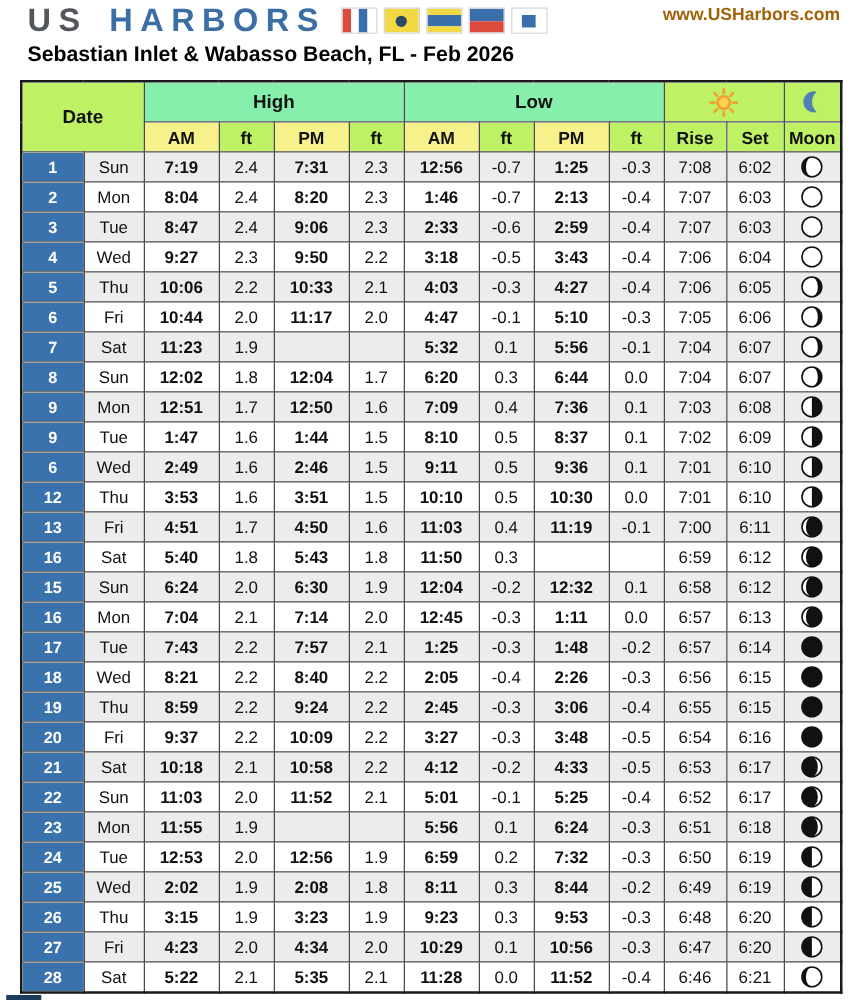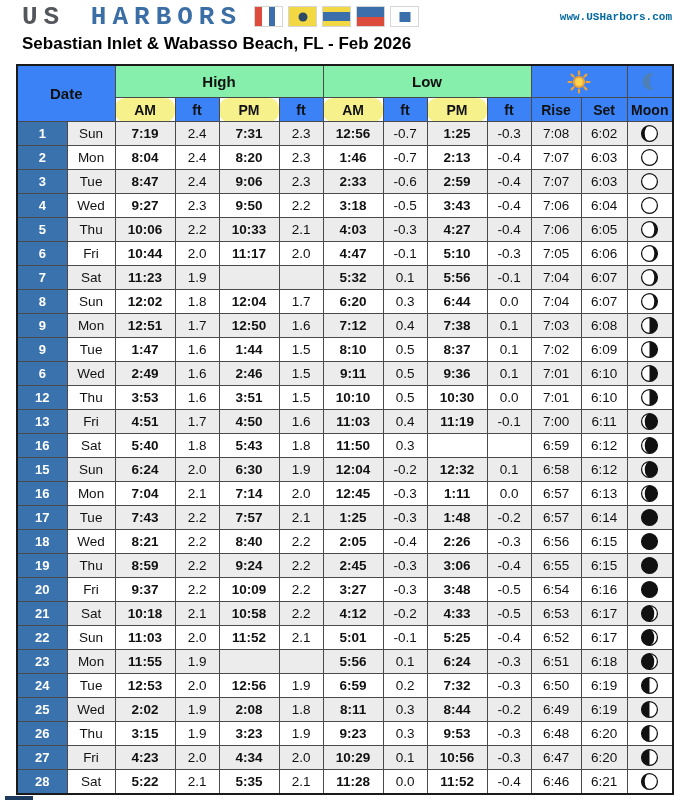--- a/index.html
+++ b/index.html
@@ -1,41 +1,41 @@
 <!DOCTYPE html>
 <html><head>
 <meta charset="utf-8">
 <style>
   html,body{margin:0;padding:0;}
   body{
     width:687px;height:800px;background:#fff;position:relative;overflow:hidden;
     font-family:"Liberation Sans",sans-serif;color:#111;
   }
   .header{padding:3px 15px 0 22px;}
-  .logo-row{display:flex;align-items:center;height:27px;font-family:Liberation Mono, monospace;}
+  .logo-row{display:flex;height:27px;}
   .logo-text{font-weight:bold;font-size:26px;line-height:1;letter-spacing:6px;white-space:nowrap;}
   .logo-us{color:#53575B;}
   .logo-harbors{color:#3A6EA5;margin-left:4px;}
   .flags{display:flex;gap:5px;margin-left:12px;align-items:center;}
   .flag{width:29px;height:21px;border:1px solid #d6d6d6;box-sizing:border-box;position:relative;display:flex;overflow:hidden;background:#fff;}
   .flag.col{flex-direction:column;}
   .st{flex:1;}
   .fr{background:#DC4B3C;} .fb{background:#3B6FAC;} .fy{background:#F2D843;} .fw{background:#fff;}
   .dot{position:absolute;width:9px;height:9px;border-radius:50%;background:#2C4A66;left:50%;top:50%;transform:translate(-50%,-50%);}
   .sq{position:absolute;width:11px;height:10px;background:#3B6FAC;left:50%;top:50%;transform:translate(-50%,-50%);}
-  .url{margin-left:auto;color:#0369a1;font-weight:bold;font-size:11px;text-decoration:none;}
+  .url{margin-left:auto;color:#a16207;font-weight:bold;font-size:14px;text-decoration:none;}
   .title{font-size:17px;font-weight:bold;margin-top:4px;color:#000;}
 
   table{border-collapse:collapse;table-layout:fixed;width:656px;margin:10px 0 0 16px;border:2px solid #1a1a1a;}
   th,td{border:1px solid #4a4a4a;text-align:center;padding:0;font-size:13.5px;overflow:hidden;white-space:nowrap;}
-  thead th{font-weight:bold;background:#3b82f6;}
+  thead th{font-weight:bold;background:#bef264;}
   tr.h1 th{height:31px;font-size:15px;}
   tr.h2 th{height:23px;font-size:14px;}
   .bg-blue{background:#86efac;}
-  .bg-yellow{background:#F7F18C;border-radius:10px;}
+  .bg-yellow{background:#F7F18C;}
   tbody tr{height:24px;}
   tbody td.day-num{background:#3A72AD;color:#fff;font-weight:bold;font-size:13px;}
   tbody tr.odd  td:not(.day-num){background:#ECECEC;}
   tbody tr.even td:not(.day-num){background:#FFFFFF;}
   td.time{font-weight:bold;}
   .moon-svg{vertical-align:middle;display:inline-block;}
   .icon-cell svg{vertical-align:middle;}
   .footer-stub{position:absolute;left:5px;bottom:0;width:28px;height:4px;background:#1d3a5f;}
 </style>
 </head>
@@ -275,23 +275,23 @@
             <path d="M12,2 A10,10 0 0 1 12,22 A6,10 0 0 0 12,2 Z" fill="#111"></path>
           </svg></td>
       </tr>
       <tr class="odd">
         <td class="day-num">9</td>
         <td class="weekday">Mon</td>
         <td class="time">12:51</td>
         <td class="ft">1.7</td>
         <td class="time">12:50</td>
         <td class="ft">1.6</td>
-        <td class="time">7:12</td>
+        <td class="time">7:09</td>
         <td class="ft">0.4</td>
-        <td class="time">7:38</td>
+        <td class="time">7:36</td>
         <td class="ft">0.1</td>
         <td class="sun">7:03</td>
         <td class="sun">6:08</td>
         <td><svg class="moon-svg" width="19" height="19" viewBox="0 0 24 24">
             <circle cx="12" cy="12" r="10" fill="#fff" stroke="#111" stroke-width="1.6"></circle>
             <path d="M12,2 A10,10 0 0 1 12,22 L12,2 Z" fill="#111"></path>
           </svg></td>
       </tr>
       <tr class="even">
         <td class="day-num">9</td>

